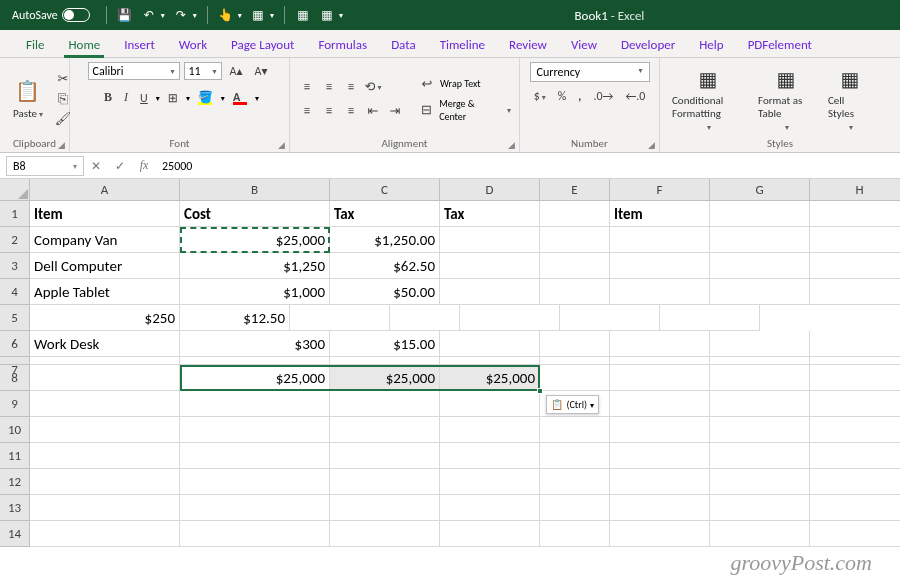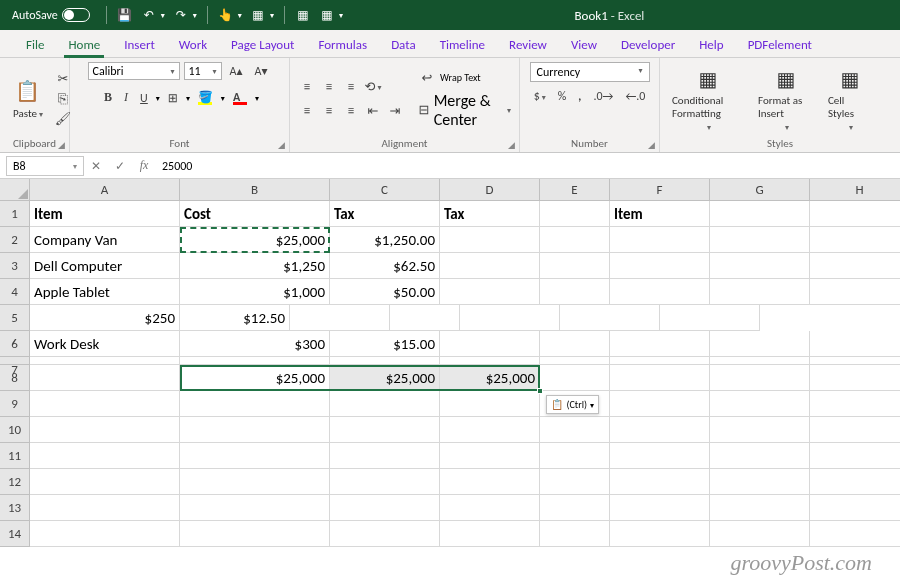--- a/index.html
+++ b/index.html
@@ -185,21 +185,21 @@
           <span class="ico16">⇥</span>
         </div>
       </div>
       <div class="stack" style="gap:4px;margin-left:8px">
         <div class="row">
             <span class="ico16">↩</span>
             <span style="font-size:10px">Wrap Text</span>
           </div>
         <div class="row dd">
             <span class="ico16">⊟</span>
-            <span style="font-size:16px">Merge &amp; Center</span>
+            <span style="font-size:10px">Merge &amp; Center</span>
           </div>
       </div>
     </div>
     <div class="label"><span>Alignment</span><span class="dlg">◢</span></div>
   </div>
 
   <div class="group" style="width:140px">
     <div class="body stack" style="gap:6px">
       <div class="nfmt">
           <span>Currency</span>
@@ -216,21 +216,21 @@
   </div>
 
   <div class="group" style="flex:1;border-right:none">
     <div class="body">
       <div class="bigbtn dd">
         <div class="bigico">▦</div>
         <span style="width:72px;line-height:1.1">Conditional Formatting</span>
       </div>
       <div class="bigbtn dd">
         <div class="bigico">▦</div>
-        <span style="width:56px;line-height:1.1">Format as Insert</span>
+        <span style="width:56px;line-height:1.1">Format as Table</span>
       </div>
       <div class="bigbtn dd">
         <div class="bigico">▦</div>
         <span style="width:44px;line-height:1.1">Cell Styles</span>
       </div>
     </div>
     <div class="label"><span>Styles</span></div>
   </div>
 </div>
 

